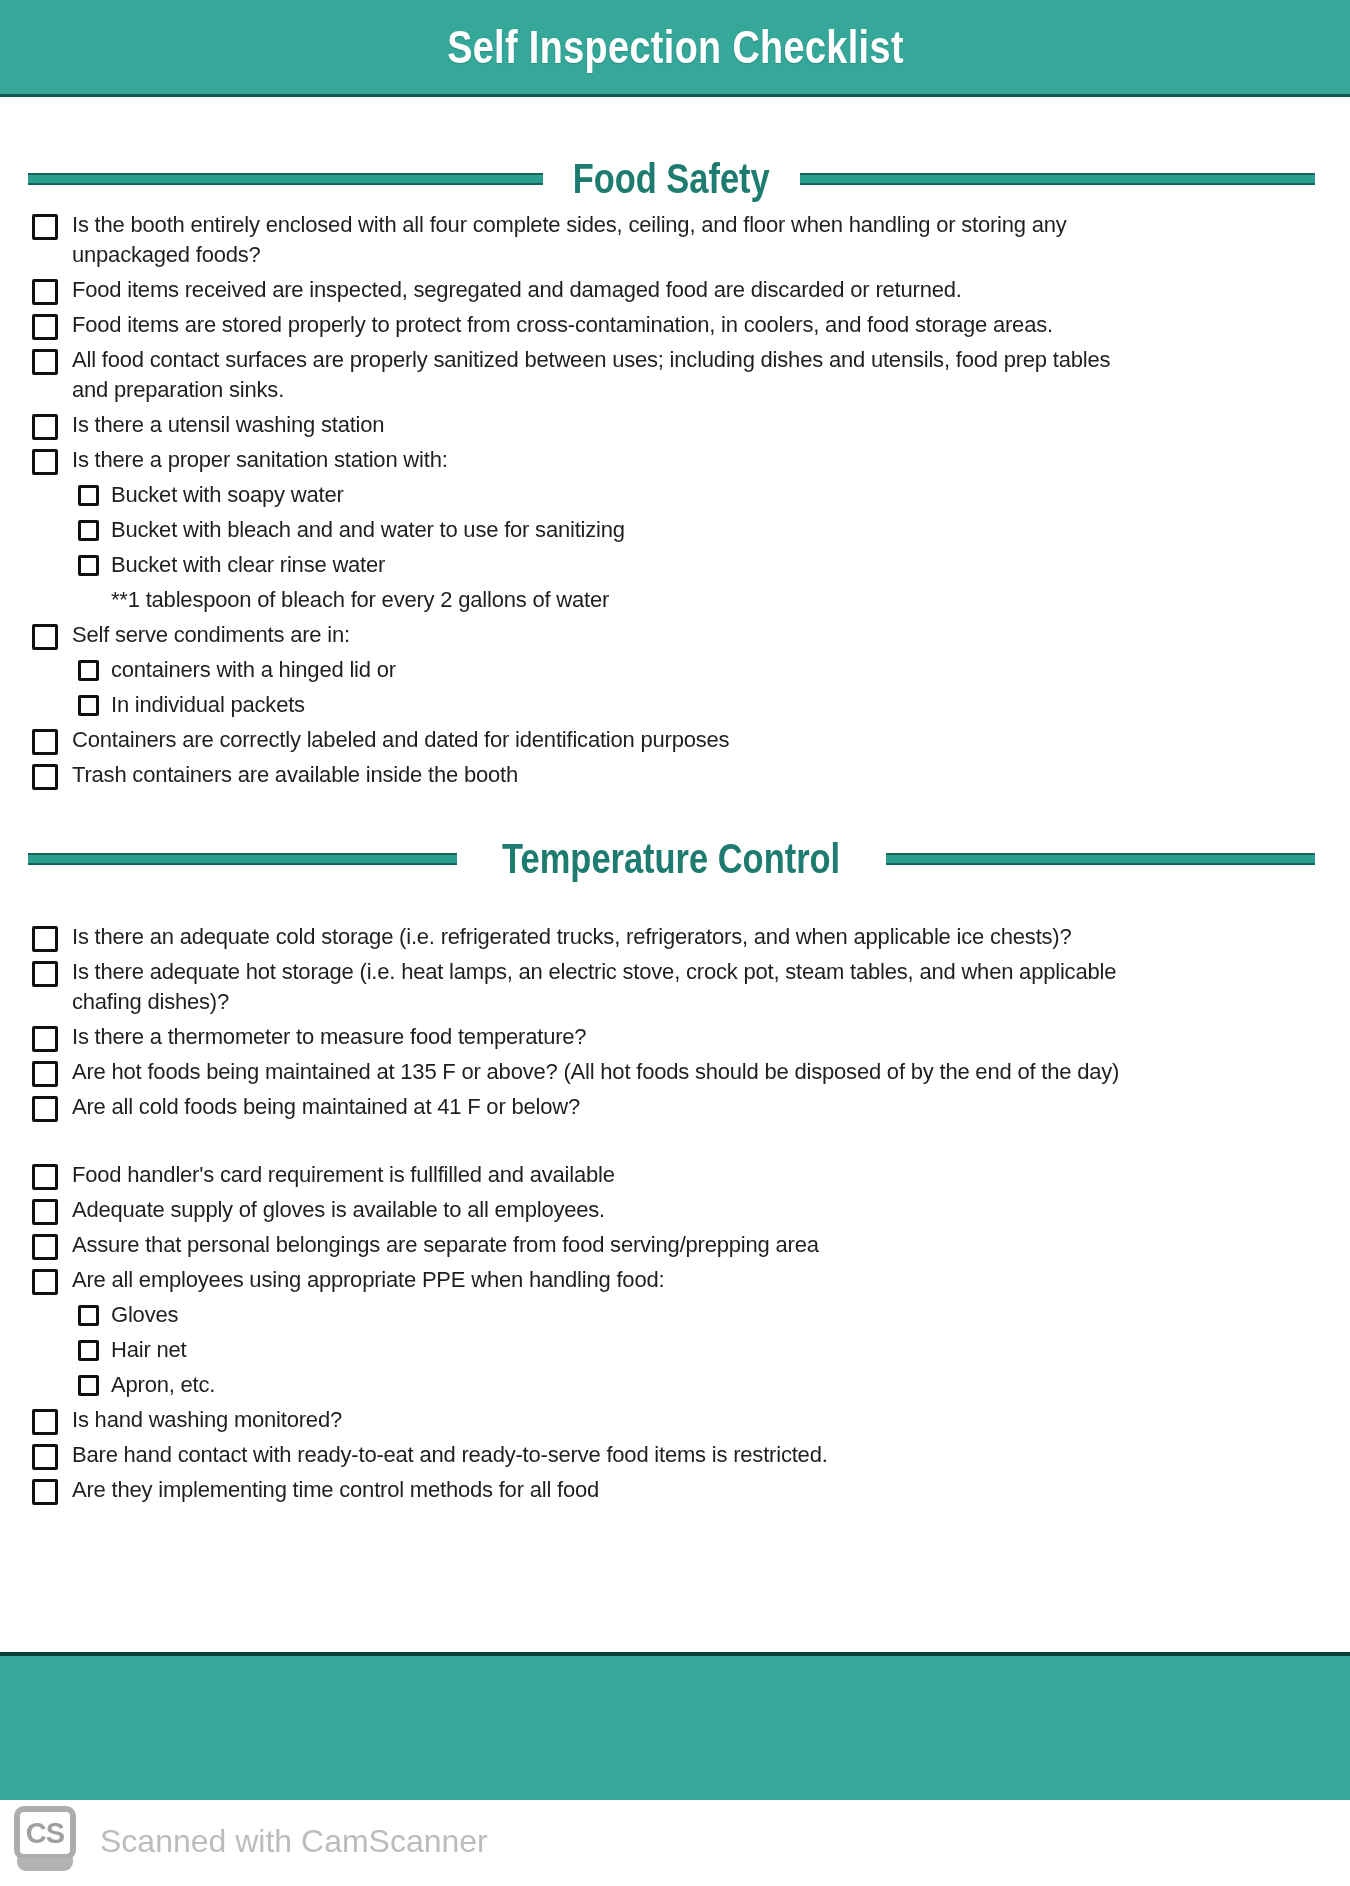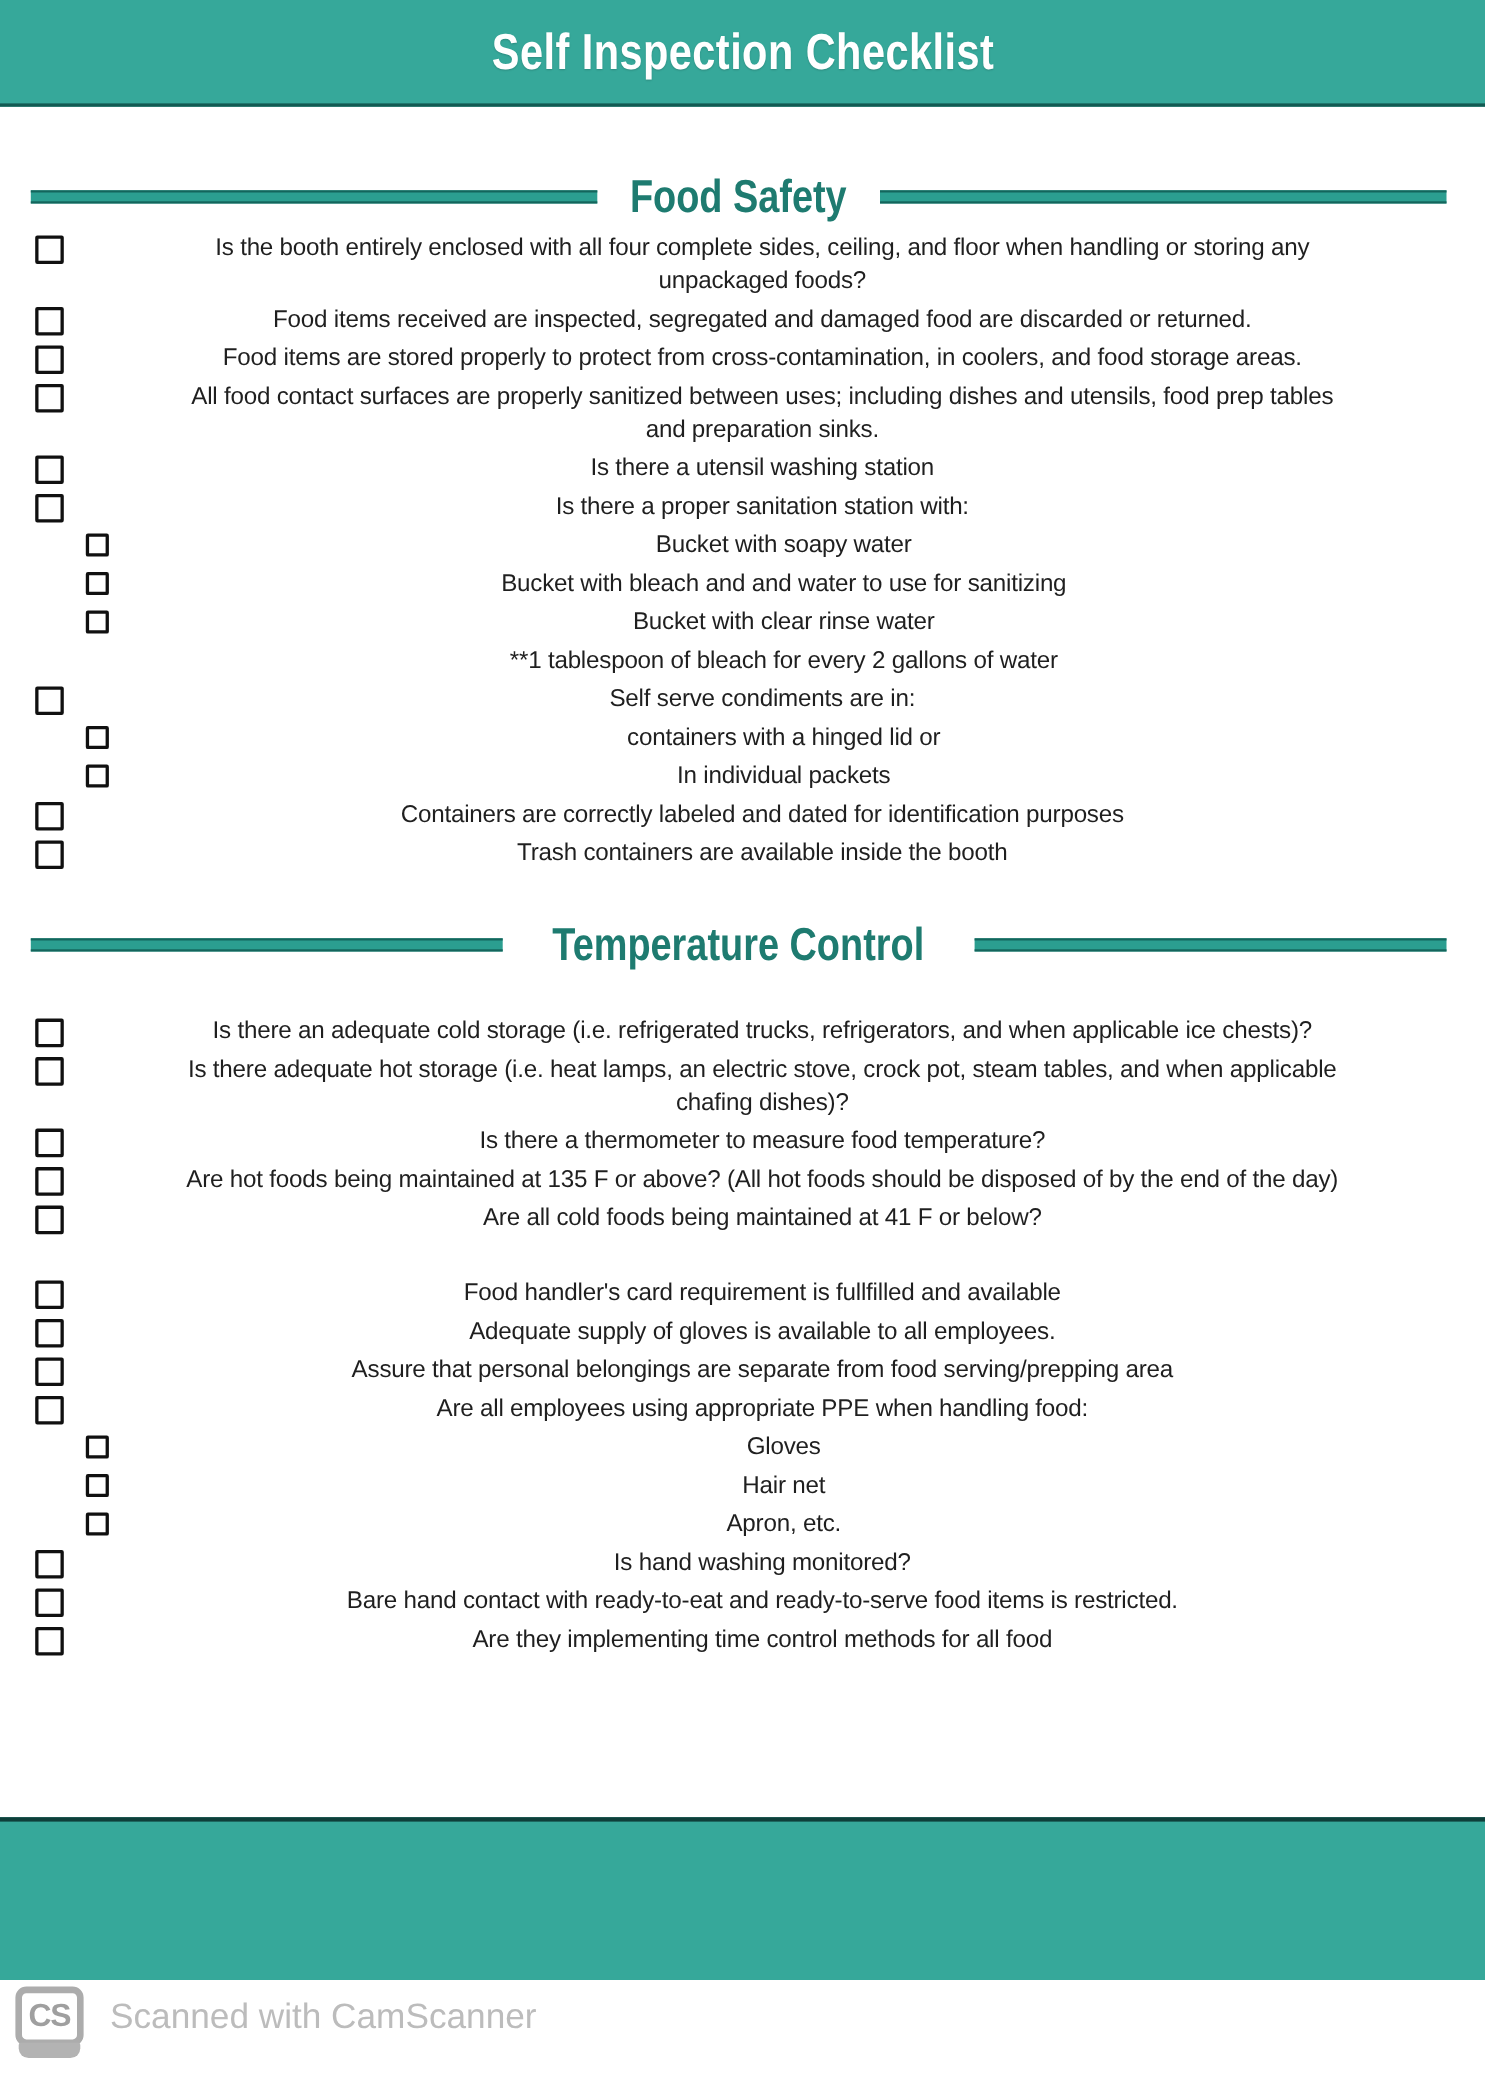--- a/index.html
+++ b/index.html
@@ -70,34 +70,33 @@
     width:15px;height:15px;
     margin:5px 12px 0 0;
   }
   .txt{flex:1;min-width:0;}
   .line{
     font-size:22px;
     line-height:30px;
     color:#1f1f1f;
     letter-spacing:-.2px;
     white-space:nowrap;
-    text-align:center;
   }
   
   .footerbar{
     position:absolute;left:0;top:1652px;
     width:100%;height:148px;
     box-sizing:border-box;
     background:#36a89a;
     border-top:4px solid #0e3f3a;
   }
   
   .watermark{
     position:absolute;left:14px;top:1806px;
-    display:flex;align-items:center;
+    display:flex;align-items:flex-end;
   }
   .cs-logo{
     position:relative;
     width:50px;height:42px;
     border:6px solid #acacac;
     border-radius:10px;
     display:flex;align-items:center;justify-content:center;
     font-weight:700;font-size:29px;color:#9f9f9f;
     letter-spacing:-1px;
   }

